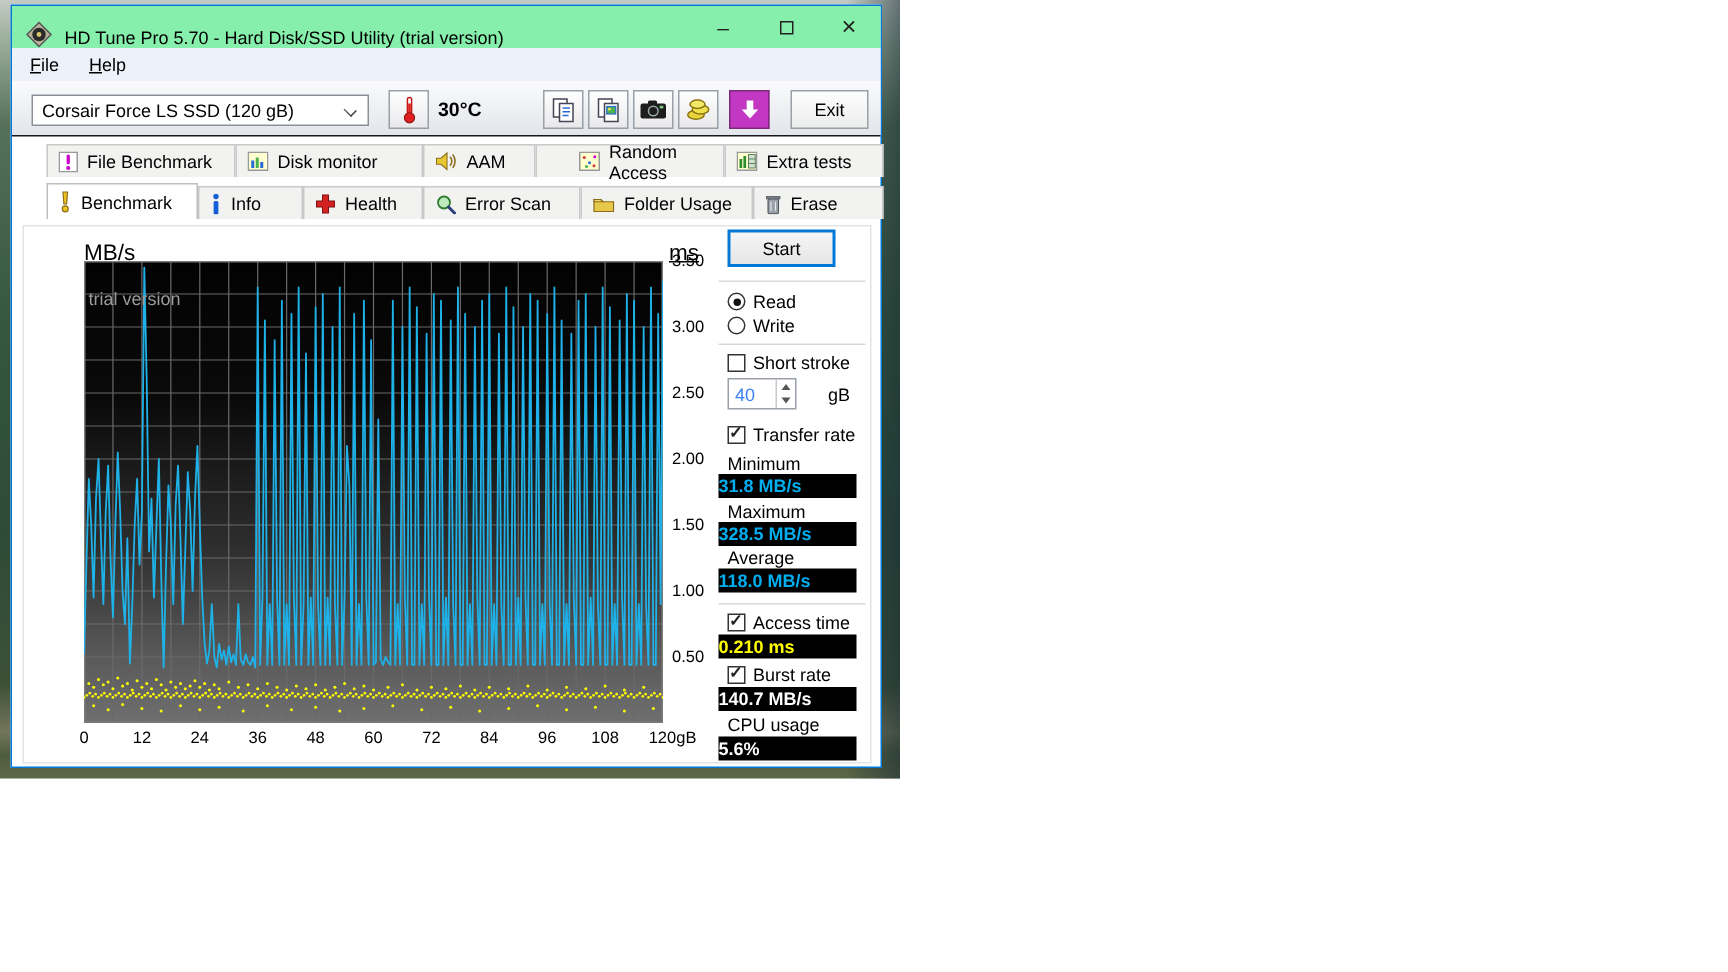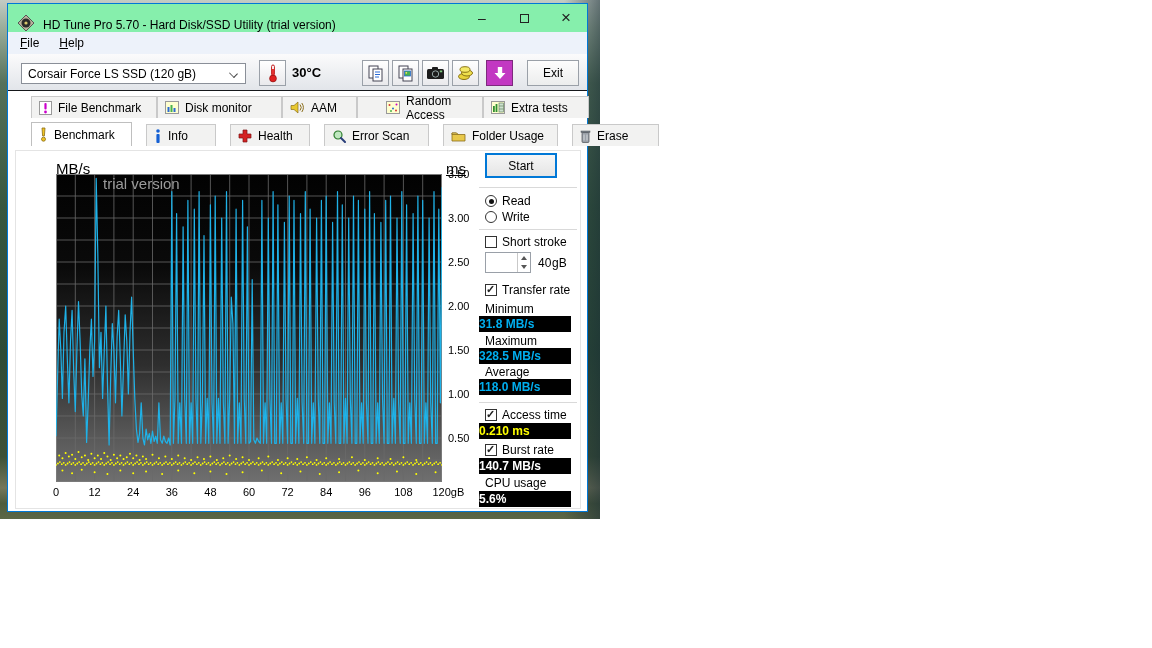--- a/index.html
+++ b/index.html
@@ -32,45 +32,45 @@
   .temp-label { position:absolute; left:284px; top:11px; font-size:13px; font-weight:bold; color:#000; }
   .btn-save { background:#c238c2; border:1px solid #7d2a7d; }
   .exit-btn { position:absolute; left:519px; top:6px; width:52px; height:26px; background:linear-gradient(180deg,#fdfdfd,#eceded); border:1px solid #9aa0a8; font-size:12px; color:#000; display:flex; align-items:center; justify-content:center; }
 
   
   .tabrow { position:absolute; left:23px; display:flex; height:22px; }
   .tab { height:22px; border:1px solid #c9c9c9; border-bottom:none; background:#f2f2f1; display:flex; align-items:center; padding-left:7px; gap:6px; font-size:12px; color:#000; }
   .tab svg { flex:0 0 auto; }
   .tab.active { background:#ffffff; height:24px; margin-top:-2px; border-color:#bfbfbf; z-index:3; }
   .row1 { top:92px; z-index:1; }
-  .row2 { top:120px; z-index:2;gap:14px; }
+  .row2 { top:120px; z-index:2; }
 
   .content-frame { position:absolute; left:7px; top:146px; width:566px; height:359px; border:1px solid #e4e4e4; }
 
   
   .axis-label { position:absolute; font-size:15px; color:#000;text-decoration:underline; }
   .plot { position:absolute; left:48px; top:170px; width:386px; height:308px;
     background:linear-gradient(180deg,#020202 0%, #0a0a0a 30%, #2e2e2e 62%, #5a5a5a 86%, #6f6f6f 100%); }
-  .watermark { position:absolute; left:3px; top:1px; font-size:15px; color:#9b9b9b;margin-left:44px; }
+  .watermark { position:absolute; left:3px; top:18px; font-size:12px; color:#9b9b9b; }
   #y-left span { position:absolute; right:0; width:30px; text-align:right; font-size:11px; color:#000; }
   #y-right span { position:absolute; left:0; width:34px; font-size:11px; color:#000; }
   #x-ticks span { position:absolute; font-size:11px; color:#000; transform:translateX(-50%); }
   #x-ticks span:last-child { transform:translateX(-30%); }
 
   
   .panel { position:absolute; left:471px; top:146px; width:102px; height:360px; font-size:12px; color:#000; }
   .start-btn { position:absolute; left:6px; top:3px; width:72px; height:25px; border:2px solid #0078d7; background:linear-gradient(180deg,#f6f6f6,#e5e5e5); font-size:12px; display:flex; align-items:center; justify-content:center; }
   .sep { position:absolute; left:0; width:98px; height:1px; background:#d9d9d9; }
   .opt { position:absolute; left:6px; display:flex; align-items:center; gap:5px; height:14px; }
   .radio { width:12px; height:12px; border:1px solid #333; border-radius:50%; background:#fff; position:relative; flex:0 0 auto; }
   .radio.checked::after { content:""; position:absolute; left:2.5px; top:2.5px; width:5px; height:5px; border-radius:50%; background:#111; }
   .cb { width:12px; height:12px; border:1px solid #333; background:#fff; position:relative; flex:0 0 auto; font-size:11px; line-height:11px; text-align:center; color:#222; }
   .cb.checked::after { content:"✓"; position:absolute; left:0px; top:-1px; font-weight:bold; }
   .spin-wrap { position:absolute; left:6px; top:102px; width:46px; height:21px; border:1px solid #9aa0a8; background:#fff; }
-  .spin-wrap input { width:30px; height:100%; border:none; outline:none; font-size:12px; color:#000000; padding-left:4px; background:transparent; font-family:"Liberation Sans",sans-serif;margin-left:48px; }
+  .spin-wrap input { width:30px; height:100%; border:none; outline:none; font-size:12px; color:#3b82f6; padding-left:4px; background:transparent; font-family:"Liberation Sans",sans-serif; }
   .spin-arrows { position:absolute; right:0; top:0; width:13px; height:100%; border-left:1px solid #c9c9c9; display:flex; flex-direction:column; }
   .spin-arrows div { flex:1; display:flex; align-items:center; justify-content:center; }
   .tri-up { width:0; height:0; border-left:3px solid transparent; border-right:3px solid transparent; border-bottom:4px solid #555; }
   .tri-dn { width:0; height:0; border-left:3px solid transparent; border-right:3px solid transparent; border-top:4px solid #555; }
   .unit { position:absolute; left:73px; top:106px; }
   .plabel { position:absolute; left:6px; }
   .vbox { position:absolute; left:0px; width:92px; height:16px; background:#000; font-size:12px; font-weight:bold; line-height:16px; }
   .c-cyan { color:#00aeef; } .c-yel { color:#ffff00; } .c-wht { color:#ffffff; }
 </style>
 </head>

